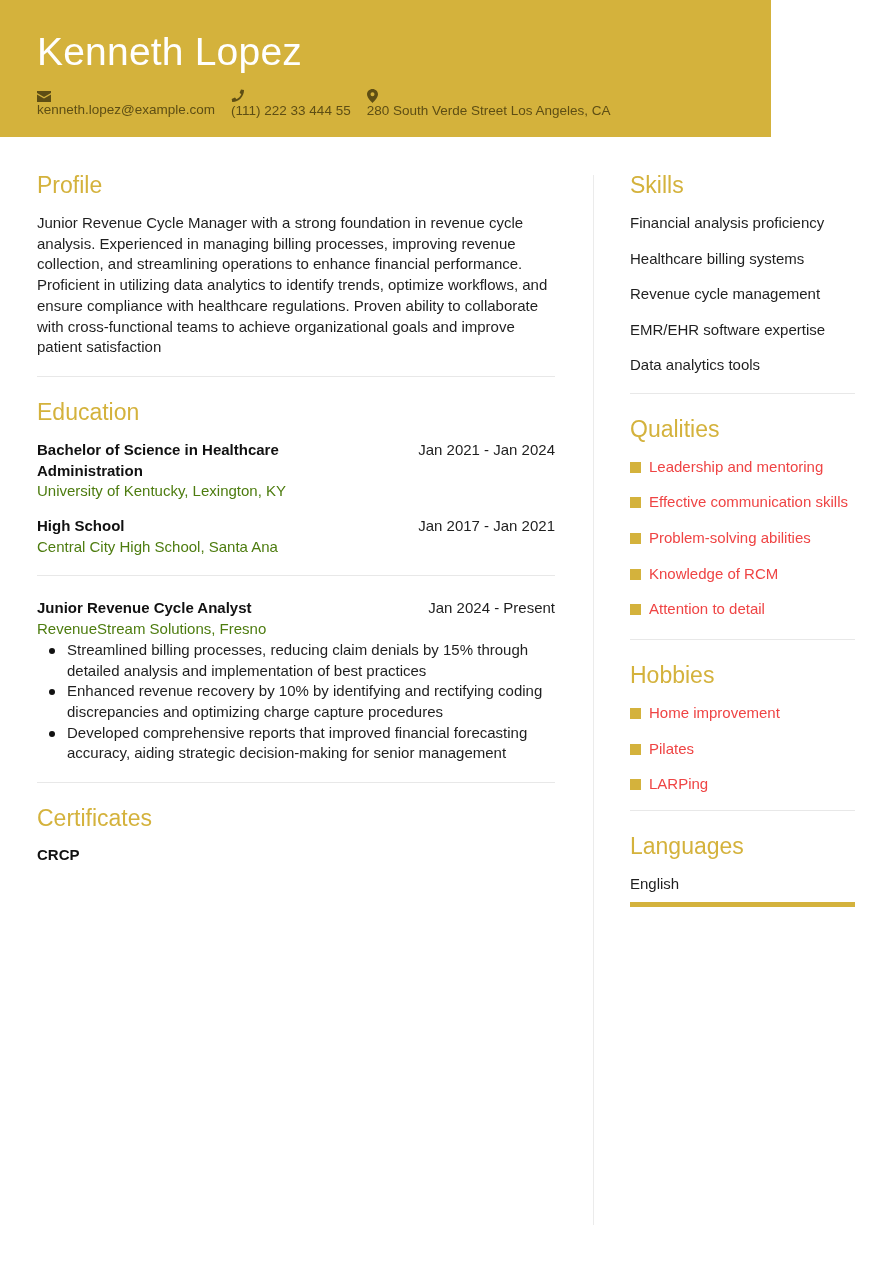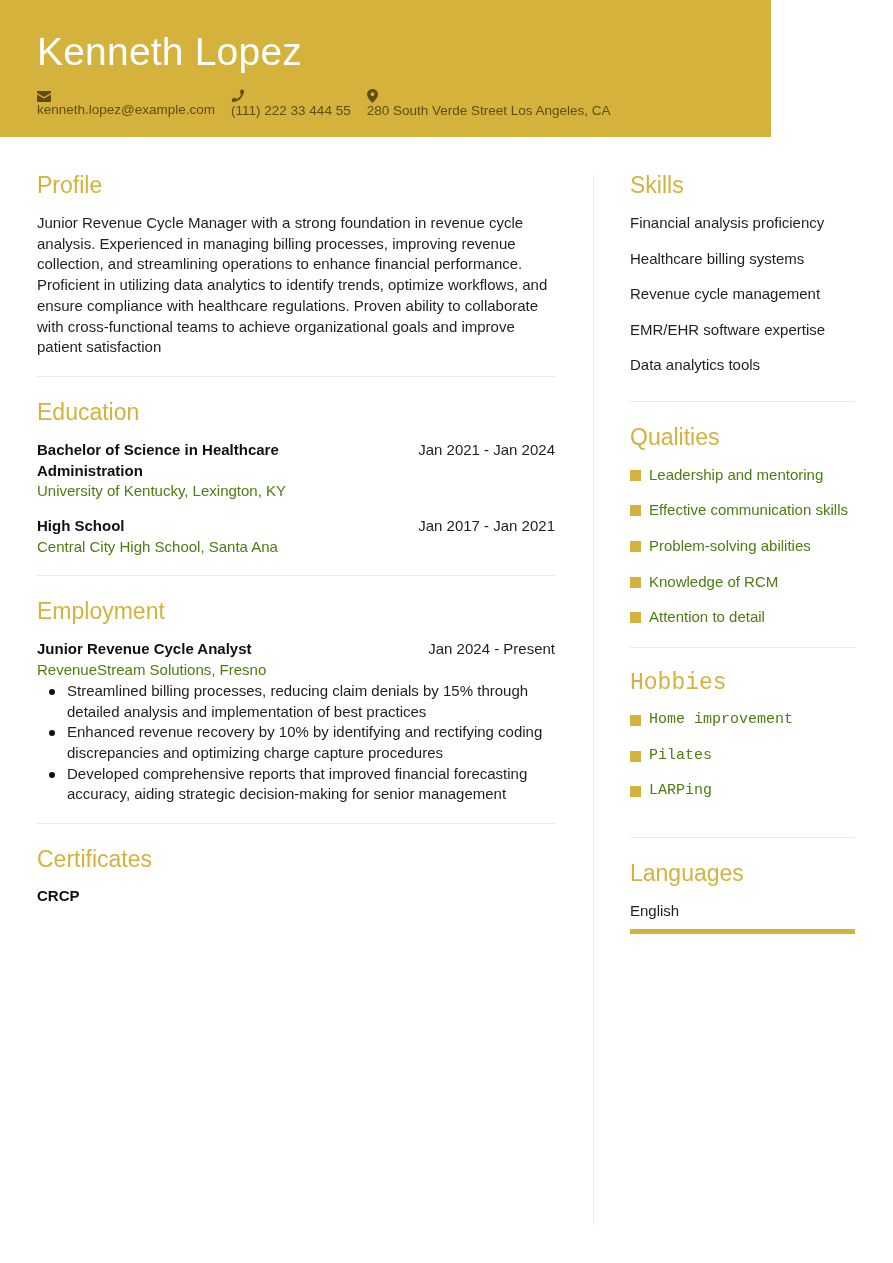--- a/index.html
+++ b/index.html
@@ -28,21 +28,21 @@
   .entry-title { font-size: 15px; font-weight: bold; line-height: 20.7px; width: 290px; color: #111; }
   .entry-date { font-size: 15px; line-height: 20.7px; color: #1f1f1f; white-space: nowrap; }
   .entry-sub { font-size: 15px; line-height: 20.7px; color: #4d7c0f; }
   .bullets { list-style: none; margin-top: 0; }
   .bullets li { position: relative; padding-left: 30px; font-size: 15px; line-height: 20.7px; color: #1f1f1f; }
   .bullets li::before { content: ""; position: absolute; left: 12px; top: 8px; width: 6px; height: 6px; border-radius: 50%; background: #111; }
 
   .cert { font-size: 15px; font-weight: bold; color: #111; }
 
   .plain-list .item { font-size: 15px; line-height: 20px; color: #1f1f1f; margin-bottom: 15.5px; }
-  .sq-list .item { display: flex; align-items: flex-start; font-size: 15px; line-height: 20.7px; color: #4d7c0f; margin-bottom: 15px; }
+  .sq-list .item { display: flex; align-items: flex-start; font-size: 15px; line-height: 20.7px; color: #ef4444; margin-bottom: 15px; }
   .sq { flex: 0 0 auto; width: 11px; height: 11px; background: #d4b23c; margin-top: 5px; margin-right: 8px; }
 
   .lang-name { font-size: 15px; line-height: 20px; color: #1f1f1f; margin-bottom: 8px; }
   .lang-bar { width: 225px; height: 5px; background: #efe6c6; }
   .lang-fill { height: 5px; background: #d4b23c; }
 </style>
 </head>
 <body>
 
 <div class="header">
@@ -90,21 +90,20 @@
     <div class="entry">
       <div class="entry-head">
         <div class="entry-title">High School</div>
         <div class="entry-date">Jan 2017 - Jan 2021</div>
       </div>
       <div class="entry-sub">Central City High School, Santa Ana</div>
     </div>
   </section>
 
   <section class="section">
-    <h2 class="section-title">Employment</h2>
     <div class="entry" style="margin-bottom:0;">
       <div class="entry-head">
         <div class="entry-title">Junior Revenue Cycle Analyst</div>
         <div class="entry-date">Jan 2024 - Present</div>
       </div>
       <div class="entry-sub">RevenueStream Solutions, Fresno</div>
       <ul class="bullets">
         <li>Streamlined billing processes, reducing claim denials by 15% through detailed analysis and implementation of best practices</li>
         <li>Enhanced revenue recovery by 10% by identifying and rectifying coding discrepancies and optimizing charge capture procedures</li>
         <li>Developed comprehensive reports that improved financial forecasting accuracy, aiding strategic decision-making for senior management</li>
@@ -112,21 +111,21 @@
     </div>
   </section>
 
   <section class="section last">
     <h2 class="section-title">Certificates</h2>
     <div class="cert">CRCP</div>
   </section>
 </div>
 
 <div class="right">
-  <section class="section" style="padding-bottom:10px;">
+  <section class="section" style="padding-bottom:2px;">
     <h2 class="section-title">Skills</h2>
     <div class="plain-list">
       <div class="item">Financial analysis proficiency</div>
       <div class="item">Healthcare billing systems</div>
       <div class="item">Revenue cycle management</div>
       <div class="item">EMR/EHR software expertise</div>
       <div class="item">Data analytics tools</div>
     </div>
   </section>
 
@@ -149,21 +148,21 @@
           <span class="sq"></span>
           <span>Knowledge of RCM</span>
         </div>
       <div class="item">
           <span class="sq"></span>
           <span>Attention to detail</span>
         </div>
     </div>
   </section>
 
-  <section class="section" style="padding-bottom:20px;font-family:Liberation Mono, monospace;">
+  <section class="section" style="padding-bottom:0;">
     <h2 class="section-title">Hobbies</h2>
     <div class="sq-list">
       <div class="item">
           <span class="sq"></span>
           <span>Home improvement</span>
         </div>
       <div class="item">
           <span class="sq"></span>
           <span>Pilates</span>
         </div>

